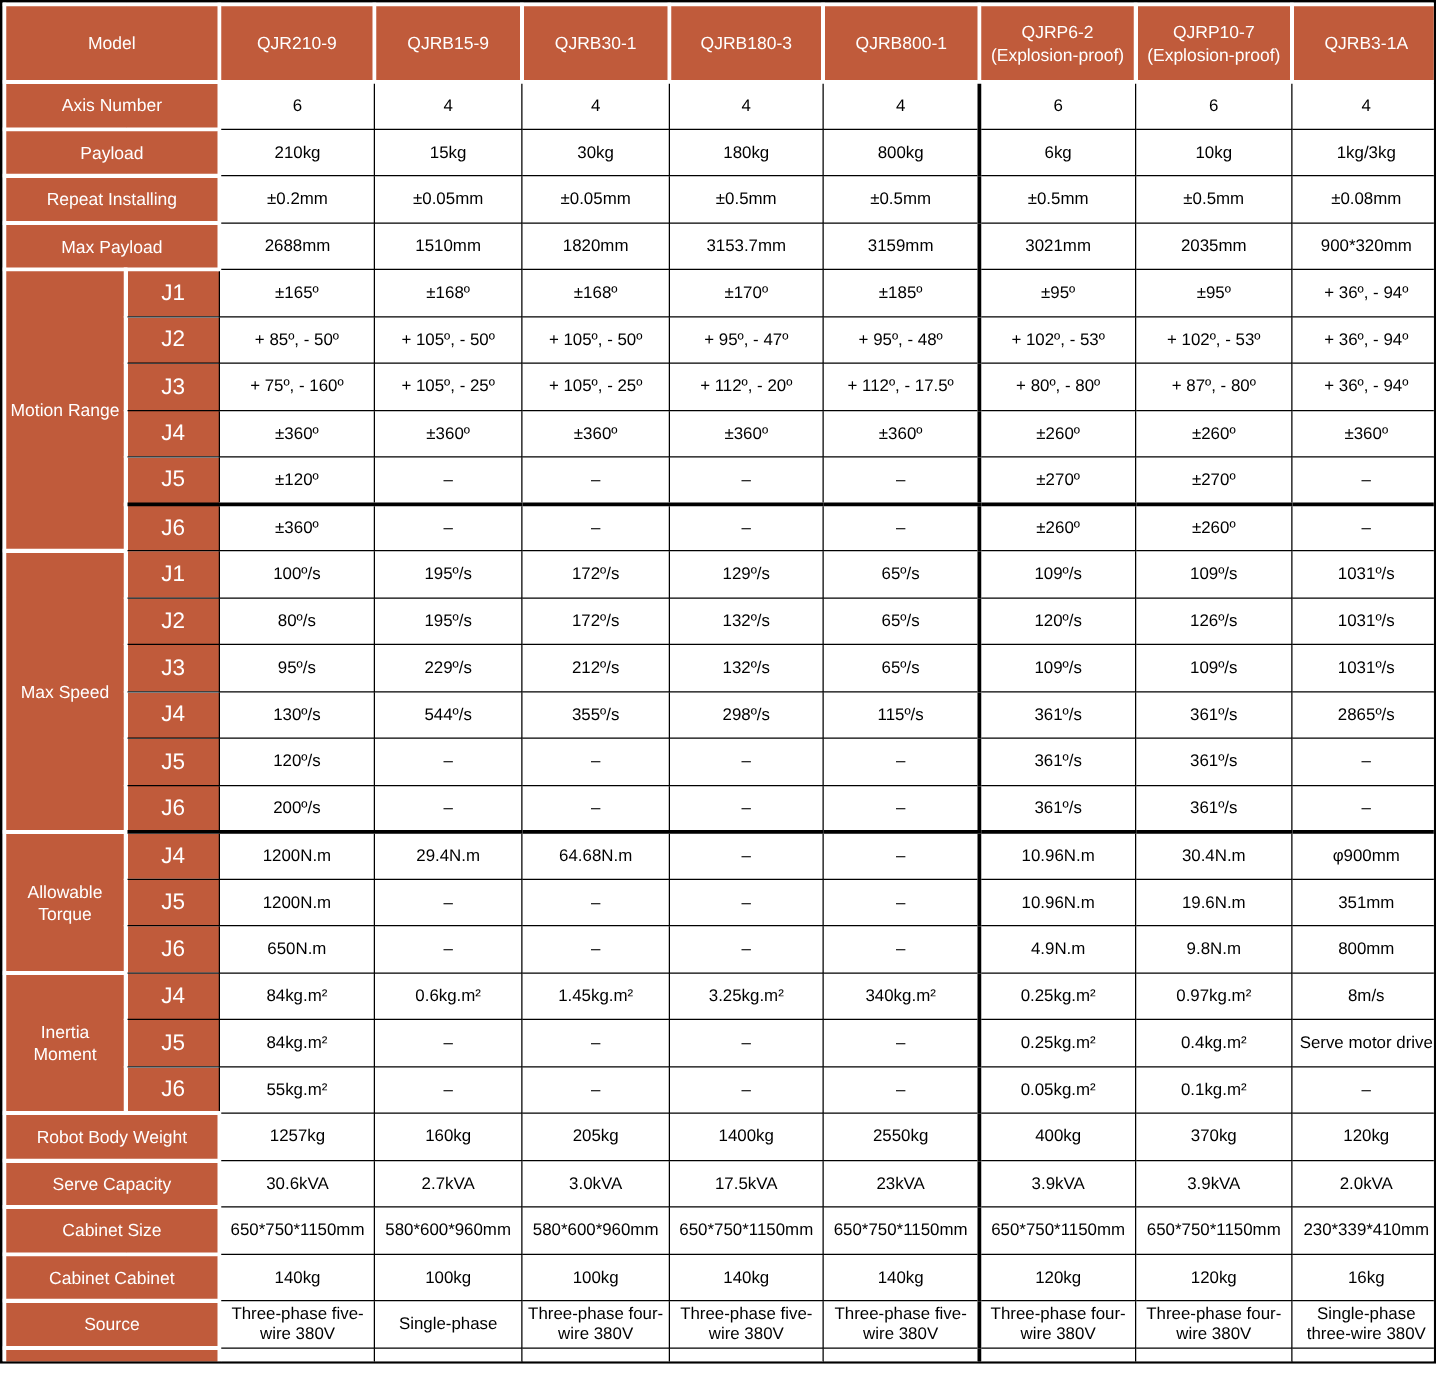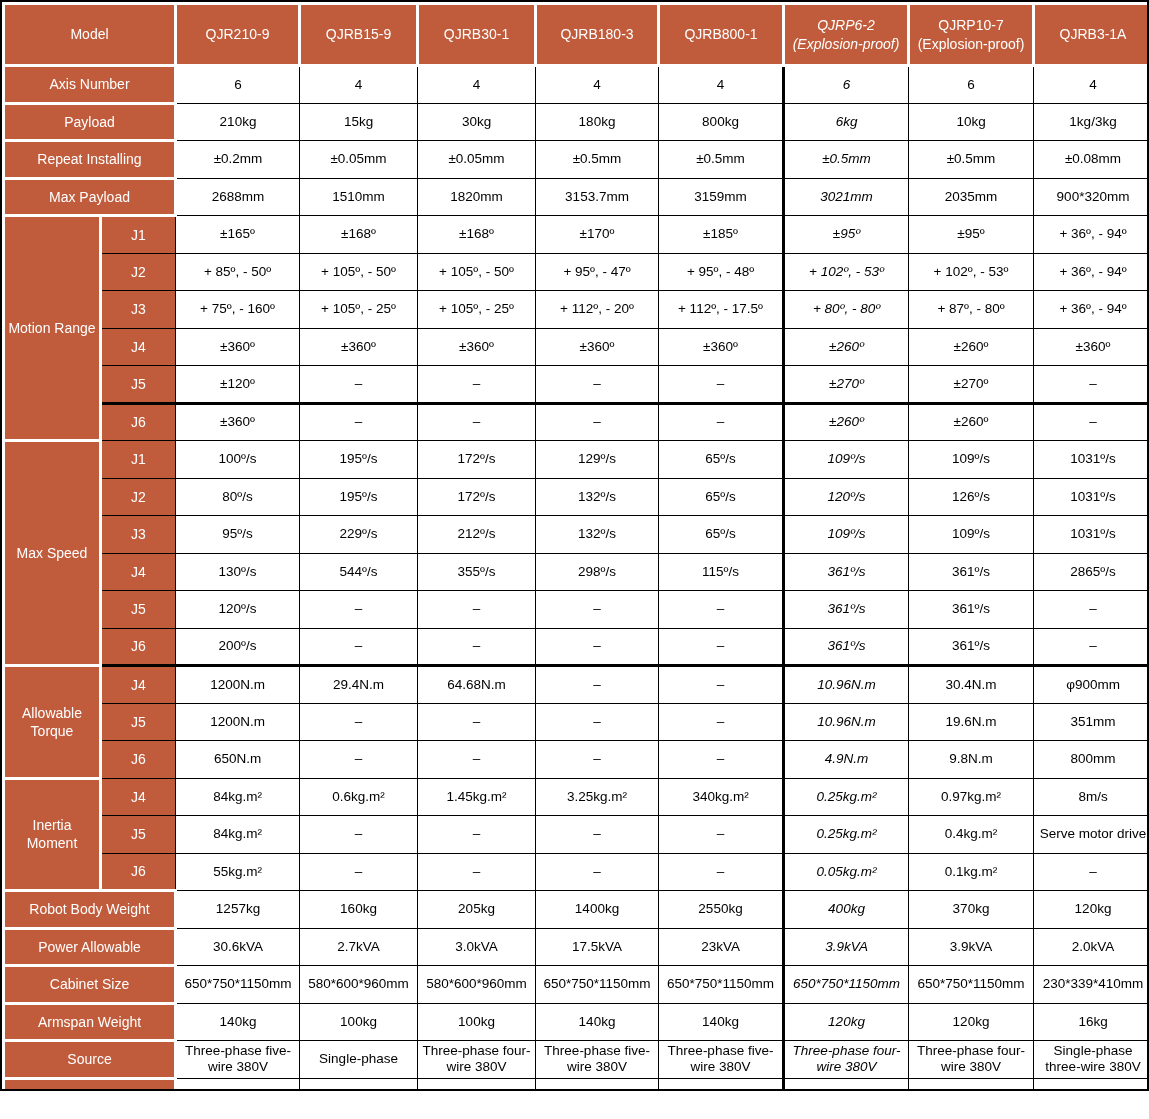--- a/index.html
+++ b/index.html
@@ -31,27 +31,27 @@
   }
   th.orange{
     background:var(--orange,#C05B3B);
     color:var(--header-text,#fff);
     font-size:14px;
     line-height:1.3;
   }
   
   th.wb{border:3px solid #fff;}
   
-  th.sub{border:1px solid #000;font-size:14px;}
+  th.sub{border:1px solid #000;font-size:18px;}
   thead tr{height:62px;}
   tbody tr{height:37px;}
   
   tr.thick td, tr.thick th.sub{border-bottom:3px solid #000;}
   
-  th.divL, td.divL{border-left:3px solid #000;font-style:italic;}
+  th.divL, td.divL{border-left:3px solid #000;}
 </style>
 </head>
 <body>
 
 <div class="table-wrap">
   <table id="spec-table">
     <colgroup>
       <col style="width:97px">
         <col style="width:75px">
       <col style="width:124px">
@@ -328,21 +328,21 @@
           <td class="">1257kg</td>
           <td class="">160kg</td>
           <td class="">205kg</td>
           <td class="">1400kg</td>
           <td class="">2550kg</td>
           <td class="divL">400kg</td>
           <td class="">370kg</td>
           <td class="">120kg</td>
         </tr>
         <tr>
-          <th class="orange wb" colspan="2">Power Allowable</th>
+          <th class="orange wb" colspan="2">Serve Capacity</th>
           <td class="">30.6kVA</td>
           <td class="">2.7kVA</td>
           <td class="">3.0kVA</td>
           <td class="">17.5kVA</td>
           <td class="">23kVA</td>
           <td class="divL">3.9kVA</td>
           <td class="">3.9kVA</td>
           <td class="">2.0kVA</td>
         </tr>
         <tr>
@@ -350,21 +350,21 @@
           <td class="">650*750*1150mm</td>
           <td class="">580*600*960mm</td>
           <td class="">580*600*960mm</td>
           <td class="">650*750*1150mm</td>
           <td class="">650*750*1150mm</td>
           <td class="divL">650*750*1150mm</td>
           <td class="">650*750*1150mm</td>
           <td class="">230*339*410mm</td>
         </tr>
         <tr>
-          <th class="orange wb" colspan="2">Armspan Weight</th>
+          <th class="orange wb" colspan="2">Cabinet Cabinet</th>
           <td class="">140kg</td>
           <td class="">100kg</td>
           <td class="">100kg</td>
           <td class="">140kg</td>
           <td class="">140kg</td>
           <td class="divL">120kg</td>
           <td class="">120kg</td>
           <td class="">16kg</td>
         </tr>
         <tr>

